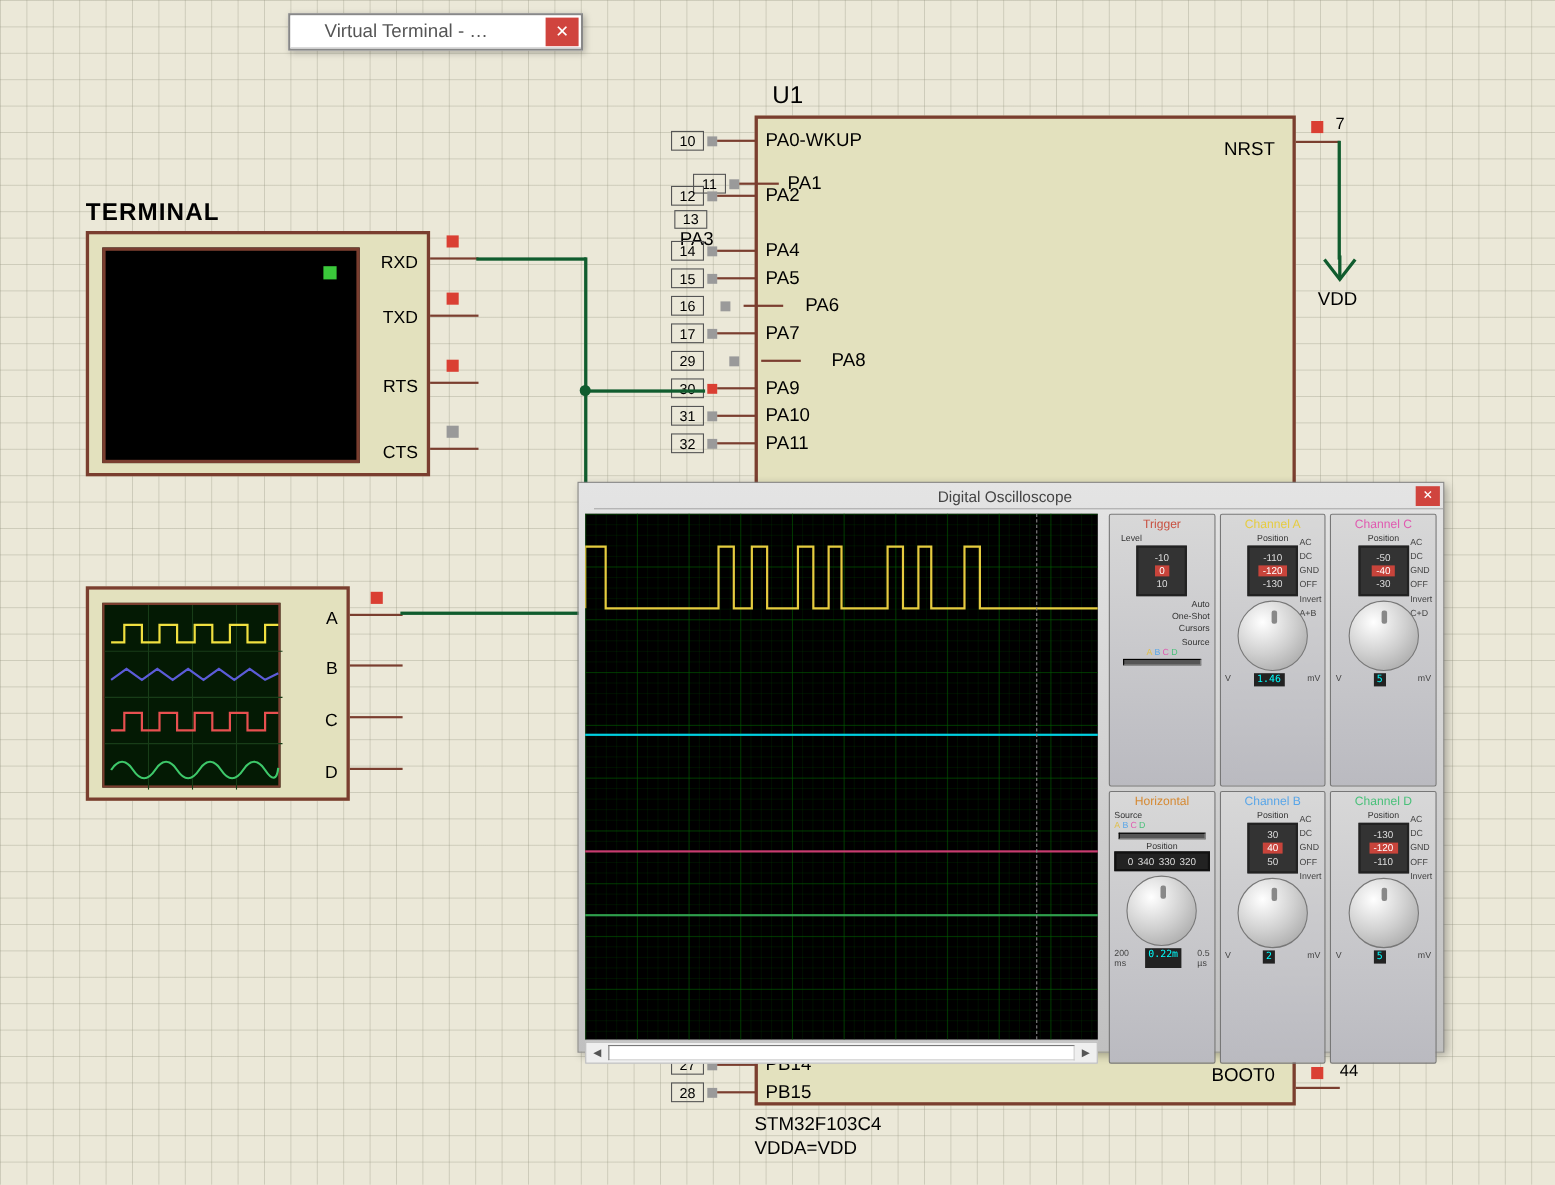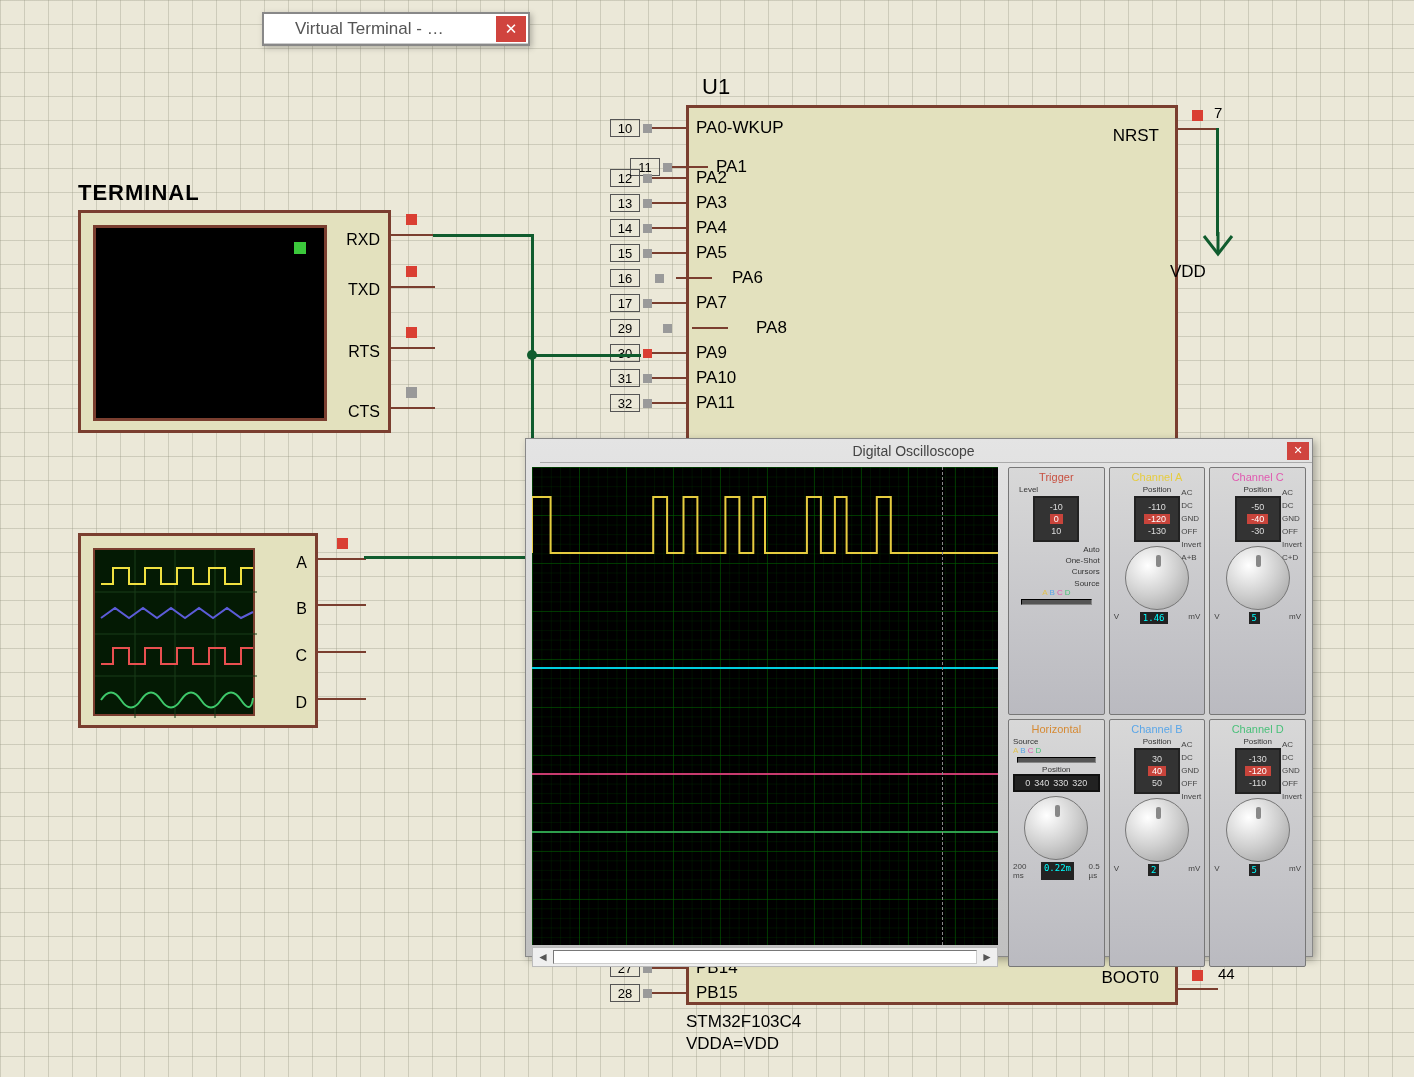--- a/index.html
+++ b/index.html
@@ -264,21 +264,21 @@
       <div class="mcu-pin-dot" style="background:#9a9a9a"></div>
       <div class="mcu-pin-tick"></div>
       <span class="mcu-pin-label">PA1</span>
     </div>
     <div class="mcu-pin-left-row" style="top: 166px; left: 610px;">
       <div class="mcu-pin-num-box">12</div>
       <div class="mcu-pin-dot" style="background:#9a9a9a"></div>
       <div class="mcu-pin-tick"></div>
       <span class="mcu-pin-label">PA2</span>
     </div>
-    <div class="mcu-pin-left-row" style="top: 191px; left: 610px;">
+    <div class="mcu-pin-left-row" style="top: 191px; left: 610px; flex-direction: column;">
       <div class="mcu-pin-num-box">13</div>
       <div class="mcu-pin-dot" style="background:#9a9a9a"></div>
       <div class="mcu-pin-tick"></div>
       <span class="mcu-pin-label">PA3</span>
     </div>
     <div class="mcu-pin-left-row" style="top: 216px; left: 610px;">
       <div class="mcu-pin-num-box">14</div>
       <div class="mcu-pin-dot" style="background:#9a9a9a"></div>
       <div class="mcu-pin-tick"></div>
       <span class="mcu-pin-label">PA4</span>
@@ -343,21 +343,21 @@
 
 <div class="term-pin-line" style="top:128px;left:1178px;width:40px"></div>
 <div class="term-dot" style="top:110px;left:1192px;background:#da3f33"></div>
 <span style="position:absolute;top:104px;left:1214px;font:15px Arial">7</span>
 
 <div class="wire" style="top:128px;left:1216px;width:3px;height:108px"></div>
 <svg style="position:absolute;top:232px;left:1200px;" width="36" height="28">
   <polyline points="4,4 18,22 32,4" fill="none" stroke="#105c2e" stroke-width="3"></polyline>
   <line x1="18" y1="0" x2="18" y2="22" stroke="#105c2e" stroke-width="3"></line>
 </svg>
-<span style="position:absolute;top:262px;left:1170px;font:17px Arial">VDD</span>
+<span style="position:absolute;top:262px;left:1198px;font:17px Arial">VDD</span>
 
 <div class="term-pin-line" style="top:988px;left:1178px;width:40px"></div>
 <div class="term-dot" style="top:970px;left:1192px;background:#da3f33"></div>
 <span style="position:absolute;top:965px;left:1218px;font:15px Arial">44</span>
 
 <span class="mcu-bottom-label" style="top:1012px;left:686px">STM32F103C4</span>
 <span class="mcu-bottom-label" style="top:1034px;left:686px">VDDA=VDD</span>
 
 <div class="wire" style="top:234px;left:433px;width:100px;height:3px"></div>
 <div class="wire" style="top:234px;left:531px;width:3px;height:323px"></div>

